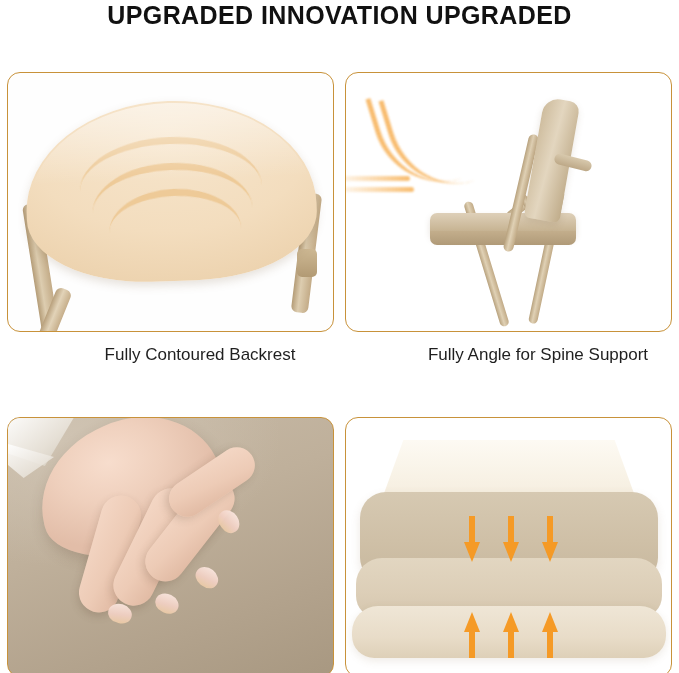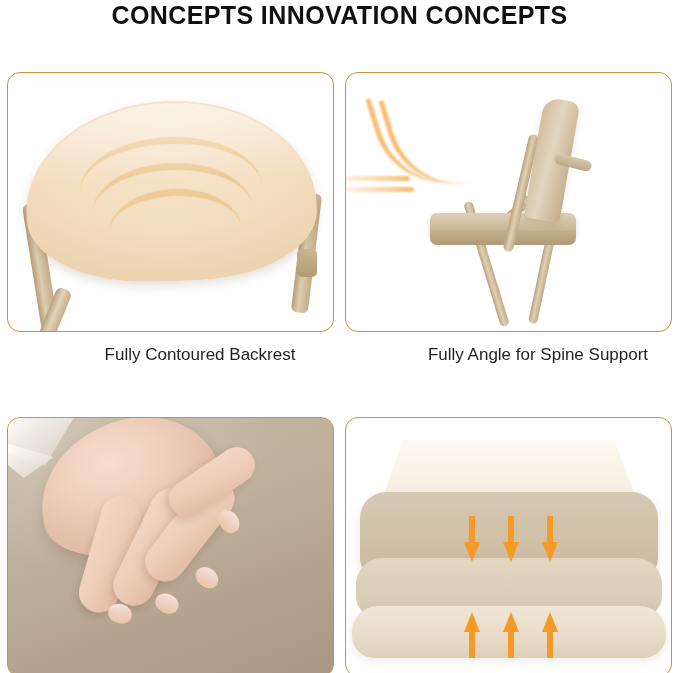--- a/index.html
+++ b/index.html
@@ -304,21 +304,21 @@
   .ad2 { left: 156px; top: 98px; }
   .ad3 { left: 195px; top: 98px; }
   .au1 { left: 117px; top: 194px; }
   .au2 { left: 156px; top: 194px; }
   .au3 { left: 195px; top: 194px; }
 </style>
 </head>
 <body>
 
 <div class="header">
-  <h1 class="main-title">CONCEPTS INNOVATION CONCEPTS</h1>
+  <h1 class="main-title">UPGRADED INNOVATION UPGRADED</h1>
 </div>
 
 <div class="grid">
 
   <div class="cell">
     <div class="panel p1">
       <div class="p1-legL"></div>
       <div class="p1-legR"></div>
       <div class="p1-foot"></div>
       <div class="p1-hinge"></div>

